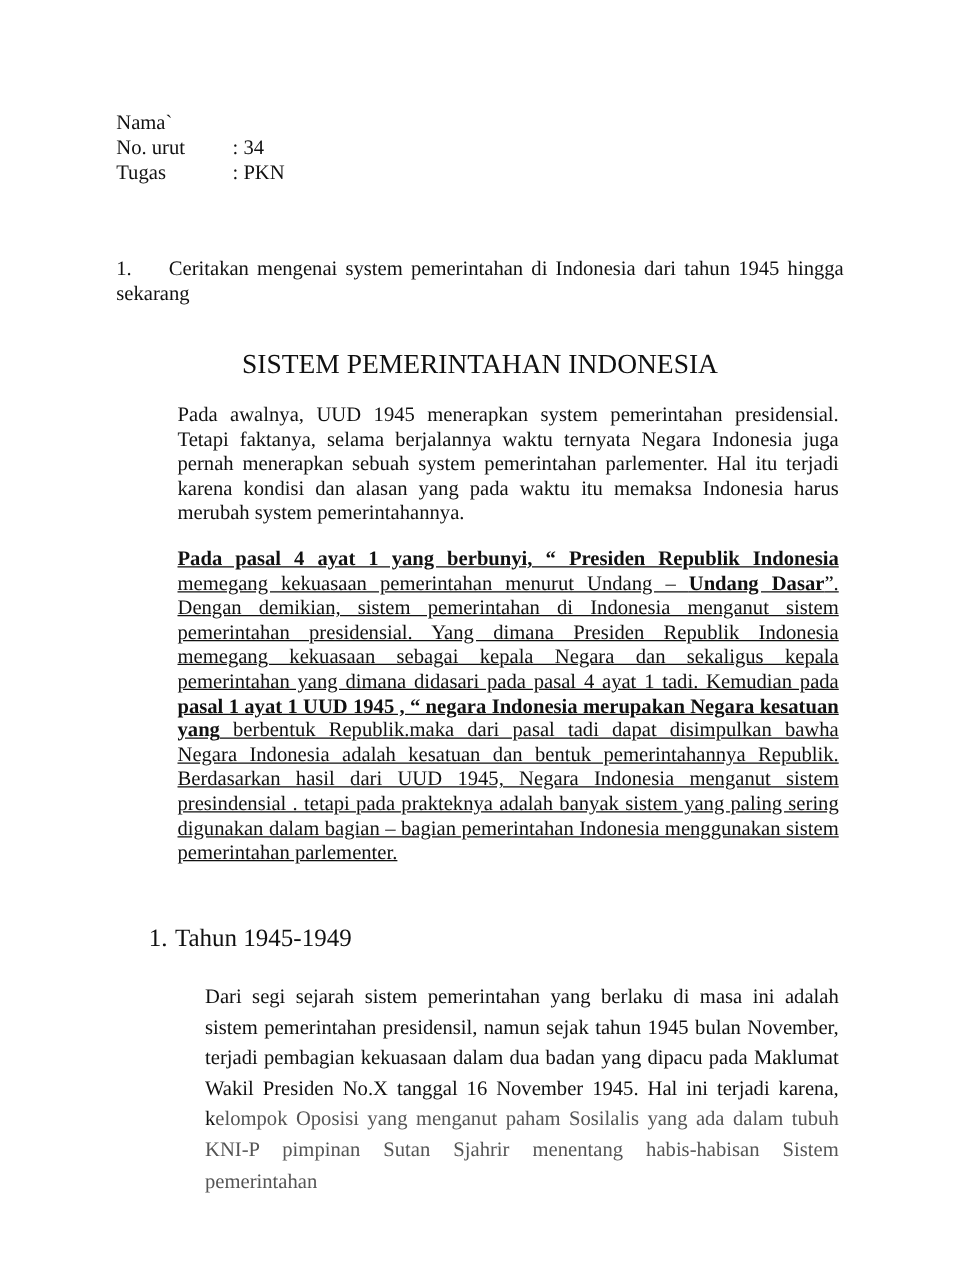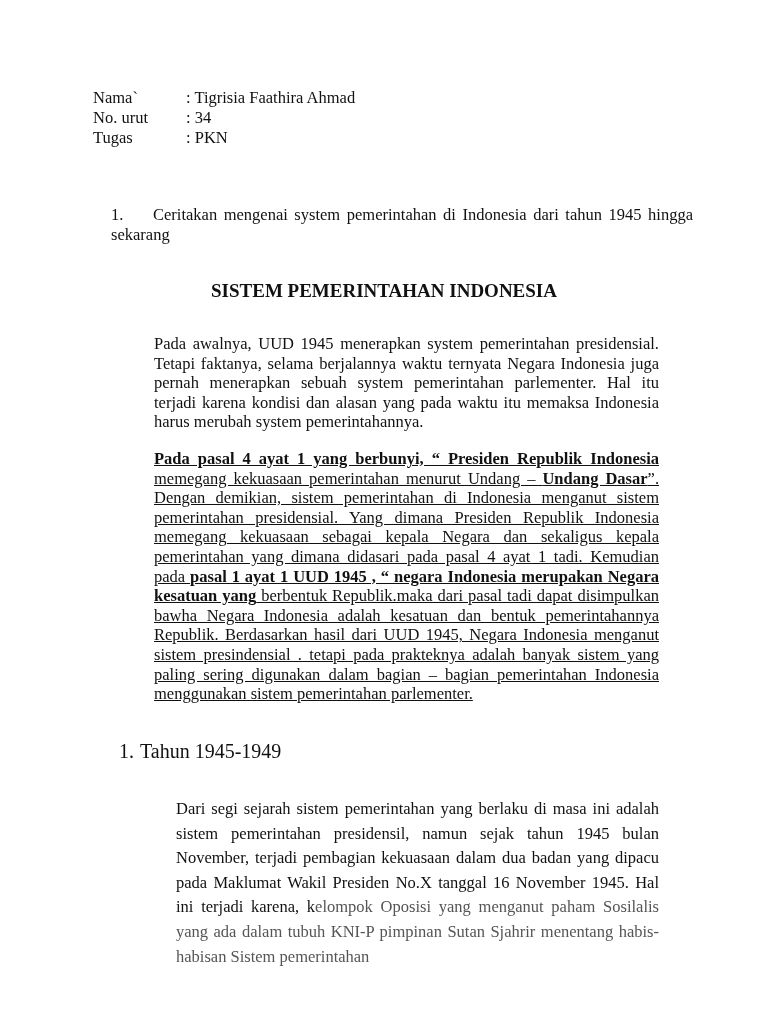--- a/index.html
+++ b/index.html
@@ -33,47 +33,46 @@
   .meta-value { white-space: nowrap; }
 
   .question {
     position: absolute;
     left: 93px;
     top: 205px;
     width: 582px;
     font-size: 16.5px;
     line-height: 20px;
     text-align: justify;
-    margin-left: 18px;
   }
   .question .num {
     display: inline-block;
     width: 42px;
   }
 
   .title {
     position: absolute;
     left: 93px;
     width: 582px;
     top: 281px;
     text-align: center;
-    font-weight: bold;
-    font-size: 19px;
+    font-weight: normal;
+    font-size: 22px;
     line-height: 20px;
   }
 
   .para {
     position: absolute;
     left: 93px;
     width: 582px;
     font-size: 16.5px;
     text-align: justify;
     text-align-last: left;
   }
-  .para p { margin: 16px; }
+  .para p { margin: 4px; }
   .indent { padding-left: 45px; }
   .para1 { top: 318px; line-height: 19.6px; }
   .para2 { top: 433px; line-height: 19.6px; text-decoration: underline; }
   .b { font-weight: bold; }
 
   .section-heading {
     position: absolute;
     left: 119px;
     top: 741px;
     font-size: 20px;
@@ -89,21 +88,20 @@
   .faded { color: #555555; }
 </style>
 </head>
 <body>
 
 <div class="page">
 
   <div class="meta">
     <div class="meta-row">
       <span class="meta-label">Nama`</span>
-      <span class="meta-value">: Tigrisia Faathira Ahmad</span>
     </div>
     <div class="meta-row">
       <span class="meta-label">No. urut</span>
       <span class="meta-value">: 34</span>
     </div>
     <div class="meta-row">
       <span class="meta-label">Tugas</span>
       <span class="meta-value">: PKN</span>
     </div>
   </div>

